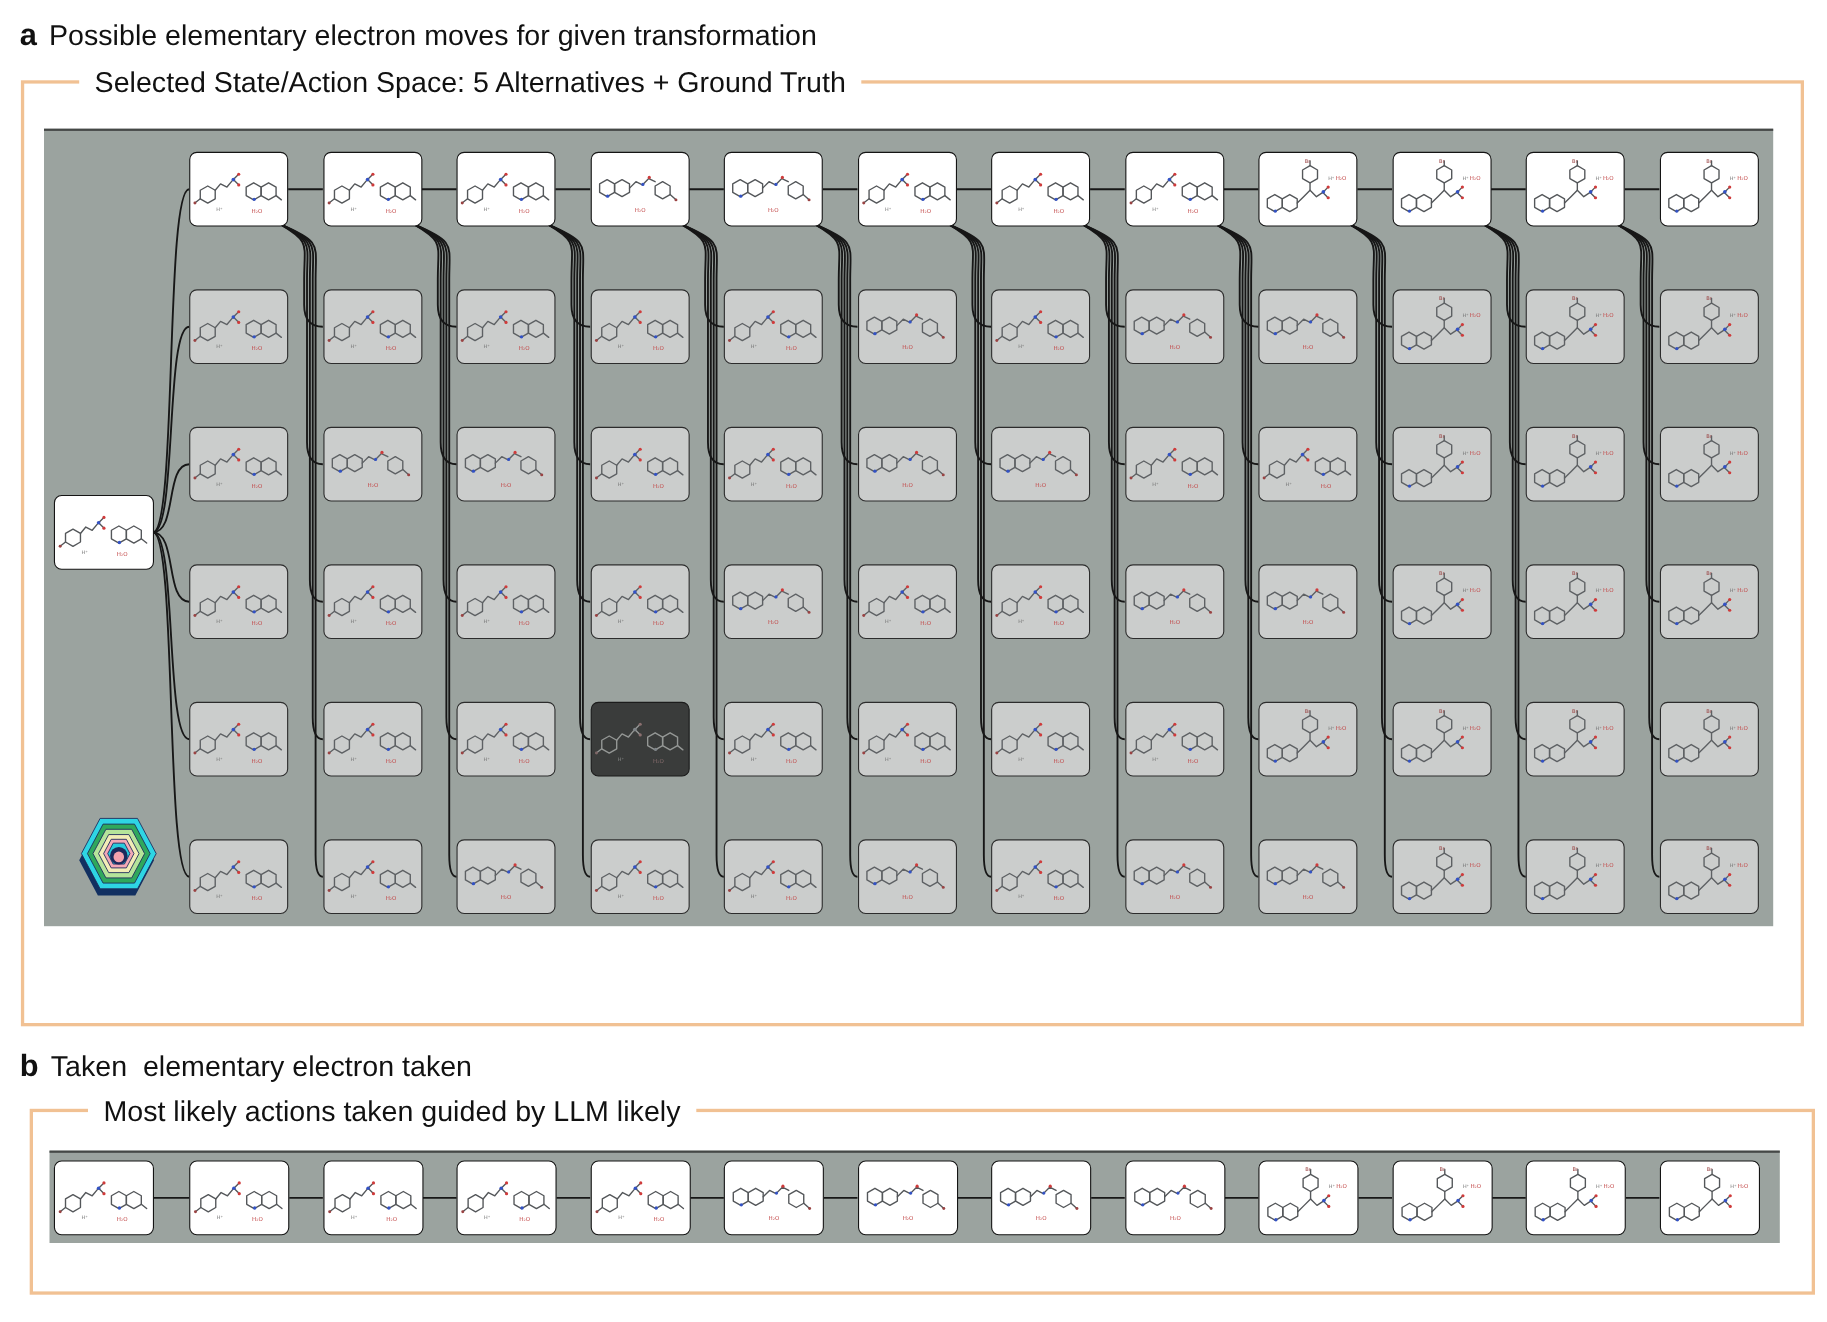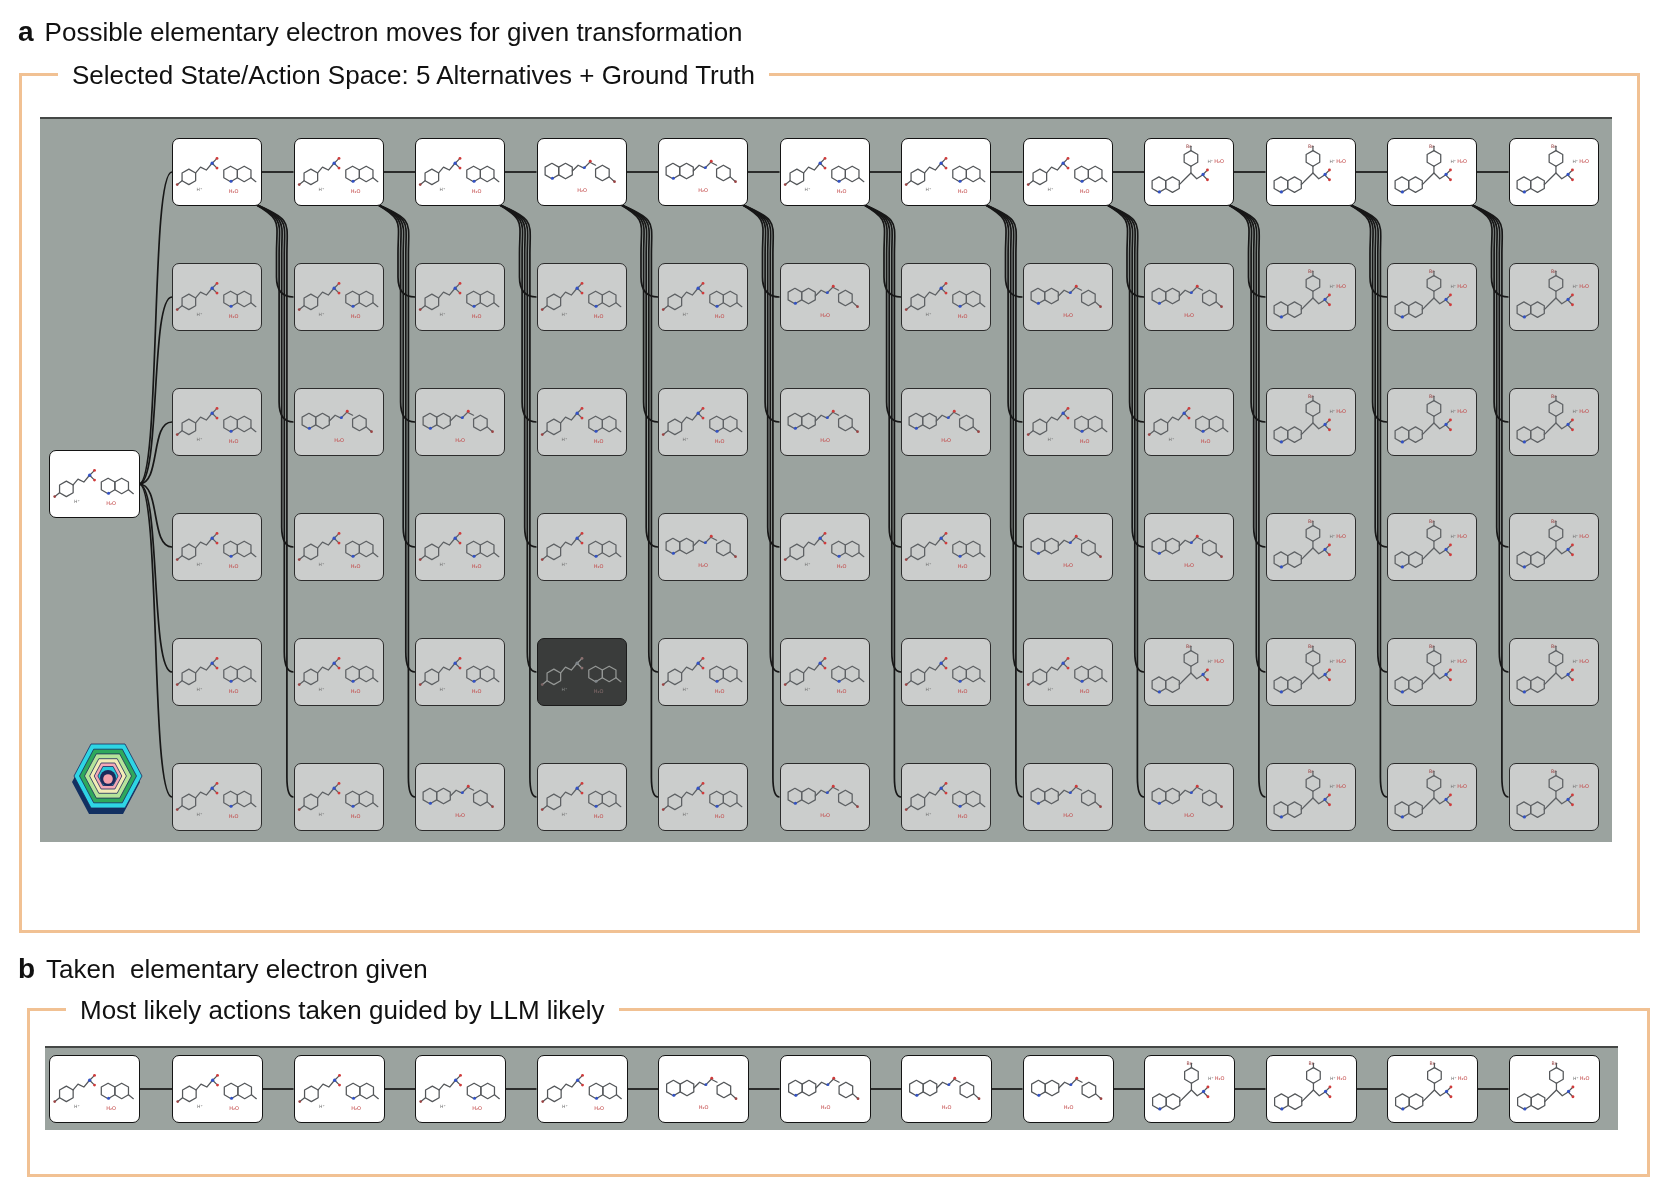--- a/index.html
+++ b/index.html
@@ -2,21 +2,21 @@
 <html style="--accent: #f1c193; --panel-bg: #9ba39f; --card-gray: #cbcdcc; --card-dark: #3a3c3b;"><head>
 <meta charset="utf-8">
 <style>
   html,body{margin:0;padding:0;background:#ffffff;}
   .page{position:relative;width:1661px;height:1202px;background:#fff;
         font-family:"Liberation Sans",sans-serif;overflow:hidden;}
   .fig-title{position:absolute;display:flex;gap:11px;align-items:baseline;color:#111;z-index:5;}
   .fig-letter{font-weight:bold;font-size:28px;}
   .fig-text{font-size:26px;white-space:pre-wrap;text-align:center;}
   .obox{position:absolute;border:3px solid var(--accent,#f1c193);box-sizing:border-box;z-index:0;}
-  .obox-label{position:absolute;top:-20px;left:36px;background:#fff;padding:0 14px;
+  .obox-label{position:absolute;top:-20px;left:50px;background:#fff;padding:0 14px;
               font-size:26px;line-height:38px;color:#111;white-space:pre;z-index:6;}
   .gpanel{position:absolute;background:var(--panel-bg,#9ba39f);border-top:2px solid #454846;
           box-sizing:border-box;z-index:1;}
   #conn{position:absolute;left:0;top:0;z-index:2;pointer-events:none;}
   #conn path,#conn line{stroke:#171717;stroke-width:1.7;fill:none;}
   .card{position:absolute;border-radius:7px;box-sizing:border-box;z-index:3;
         --stroke:#54575a;--n:#3352c4;--o:#cf3b3b;--br:#9a4343;--lr:#c24646;--lg:#6f6f6f;}
   .card.white{background:#ffffff;border:1.6px solid #141414;}
   .card.gray{background:var(--card-gray,#cbcdcc);border:1.4px solid #2c2c2c;--stroke:#5e6164;}
   .card.dark{background:var(--card-dark,#3a3c3b);border:1.4px solid #1b1b1b;
@@ -623,21 +623,21 @@
       <polygon points="14.5,42.0 26.3,19.9 49.7,19.9 61.5,42.0 49.7,64.1 26.3,64.1" fill="#b5e49a" stroke="#1d2a5c" stroke-width="0.8"></polygon>
       <polygon points="19.6,42.0 28.8,24.7 47.2,24.7 56.4,42.0 47.2,59.3 28.8,59.3" fill="#f2ecb6" stroke="#1d2a5c" stroke-width="0.8"></polygon>
       <polygon points="24.2,42.0 31.1,29.0 44.9,29.0 51.8,42.0 44.9,55.0 31.1,55.0" fill="#f2a9b6" stroke="#1d2a5c" stroke-width="0.8"></polygon>
       <polygon points="27.9,42.0 32.9,32.5 43.1,32.5 48.1,42.0 43.1,51.5 32.9,51.5" fill="#28cbdc" stroke="#1d2a5c" stroke-width="0.8"></polygon>
       <circle cx="38" cy="44" r="8" fill="#1d2a5c"></circle>
       <circle cx="38" cy="45" r="4.8" fill="#f5a2ad"></circle>
     </svg>
 
   <div class="fig-title" style="left:18px;top:953px;">
     <span class="fig-letter">b</span>
-    <span class="fig-text">Taken  elementary electron given</span>
+    <span class="fig-text">Taken  elementary electron taken</span>
   </div>
 
   <div class="obox" style="left:27px;top:1008px;width:1623px;height:169px;">
     <span class="obox-label">Most likely actions taken guided by LLM likely</span>
   </div>
 
   <div class="gpanel" style="left:45px;top:1046px;width:1573px;height:84px;"></div>
 
 </div>
 

